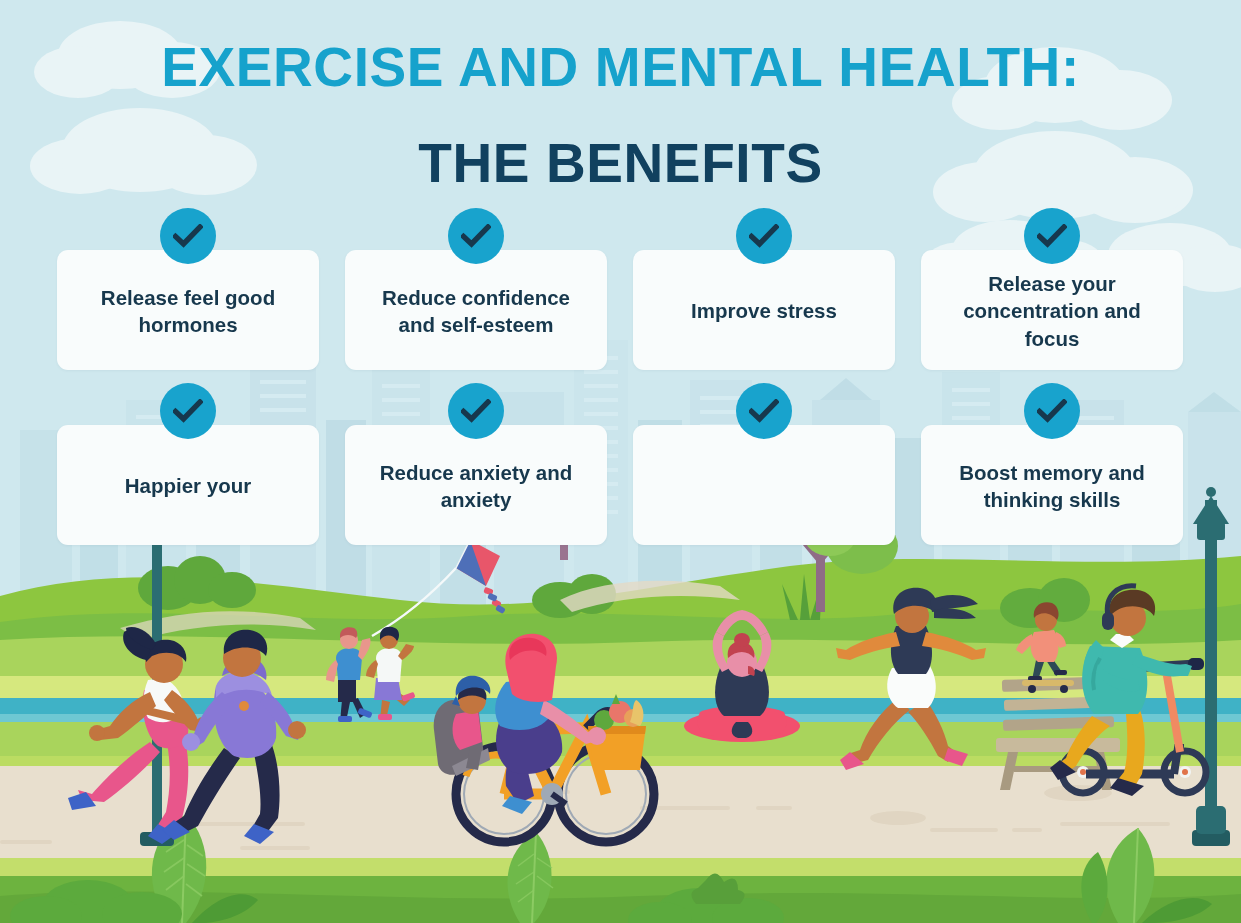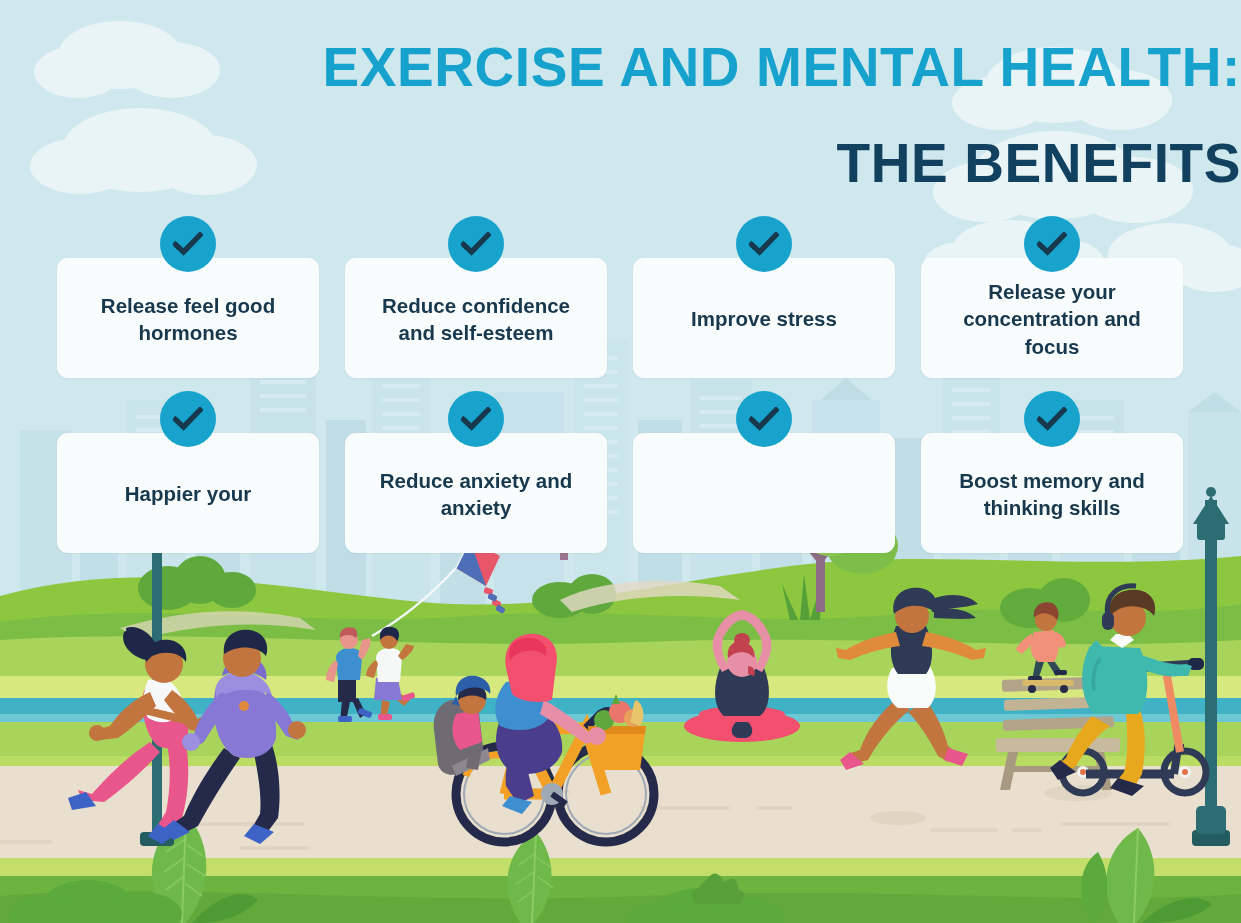--- a/index.html
+++ b/index.html
@@ -8,37 +8,37 @@
     font-family: "Liberation Sans", sans-serif;
     background:#cfe8ee;
     position:relative;
   }
   #stage { position:absolute; inset:0; width:1241px; height:923px; overflow:hidden; }
   #scene { position:absolute; inset:0; }
 
   
   .title-wrap {
     position:absolute; top:38px; left:0; width:1241px;
-    text-align:right; z-index:30;
+    text-align:center; z-index:30;
   }
   .title-line1 {
     font-size:55px; font-weight:bold; letter-spacing:0.6px;
     color:#16A2CC; line-height:1.08; white-space:nowrap;
     font-family:"Liberation Sans", sans-serif;
   }
   .title-line2 {
     font-size:55px; font-weight:bold; letter-spacing:0.6px;
     color:#11415F; line-height:1.12;
     font-family:"Liberation Sans", sans-serif;
     margin-top:36px;
   }
 
   
   .grid {
-    position:absolute; left:57px; top:258px;
+    position:absolute; left:57px; top:250px;
     width:1128px; z-index:25;
     display:grid;
     grid-template-columns:repeat(4, 262px);
     grid-auto-rows:120px;
     column-gap:26px; row-gap:55px;
   }
   .card {
     position:relative;
     background:#F9FCFC;
     border-radius:11px;

